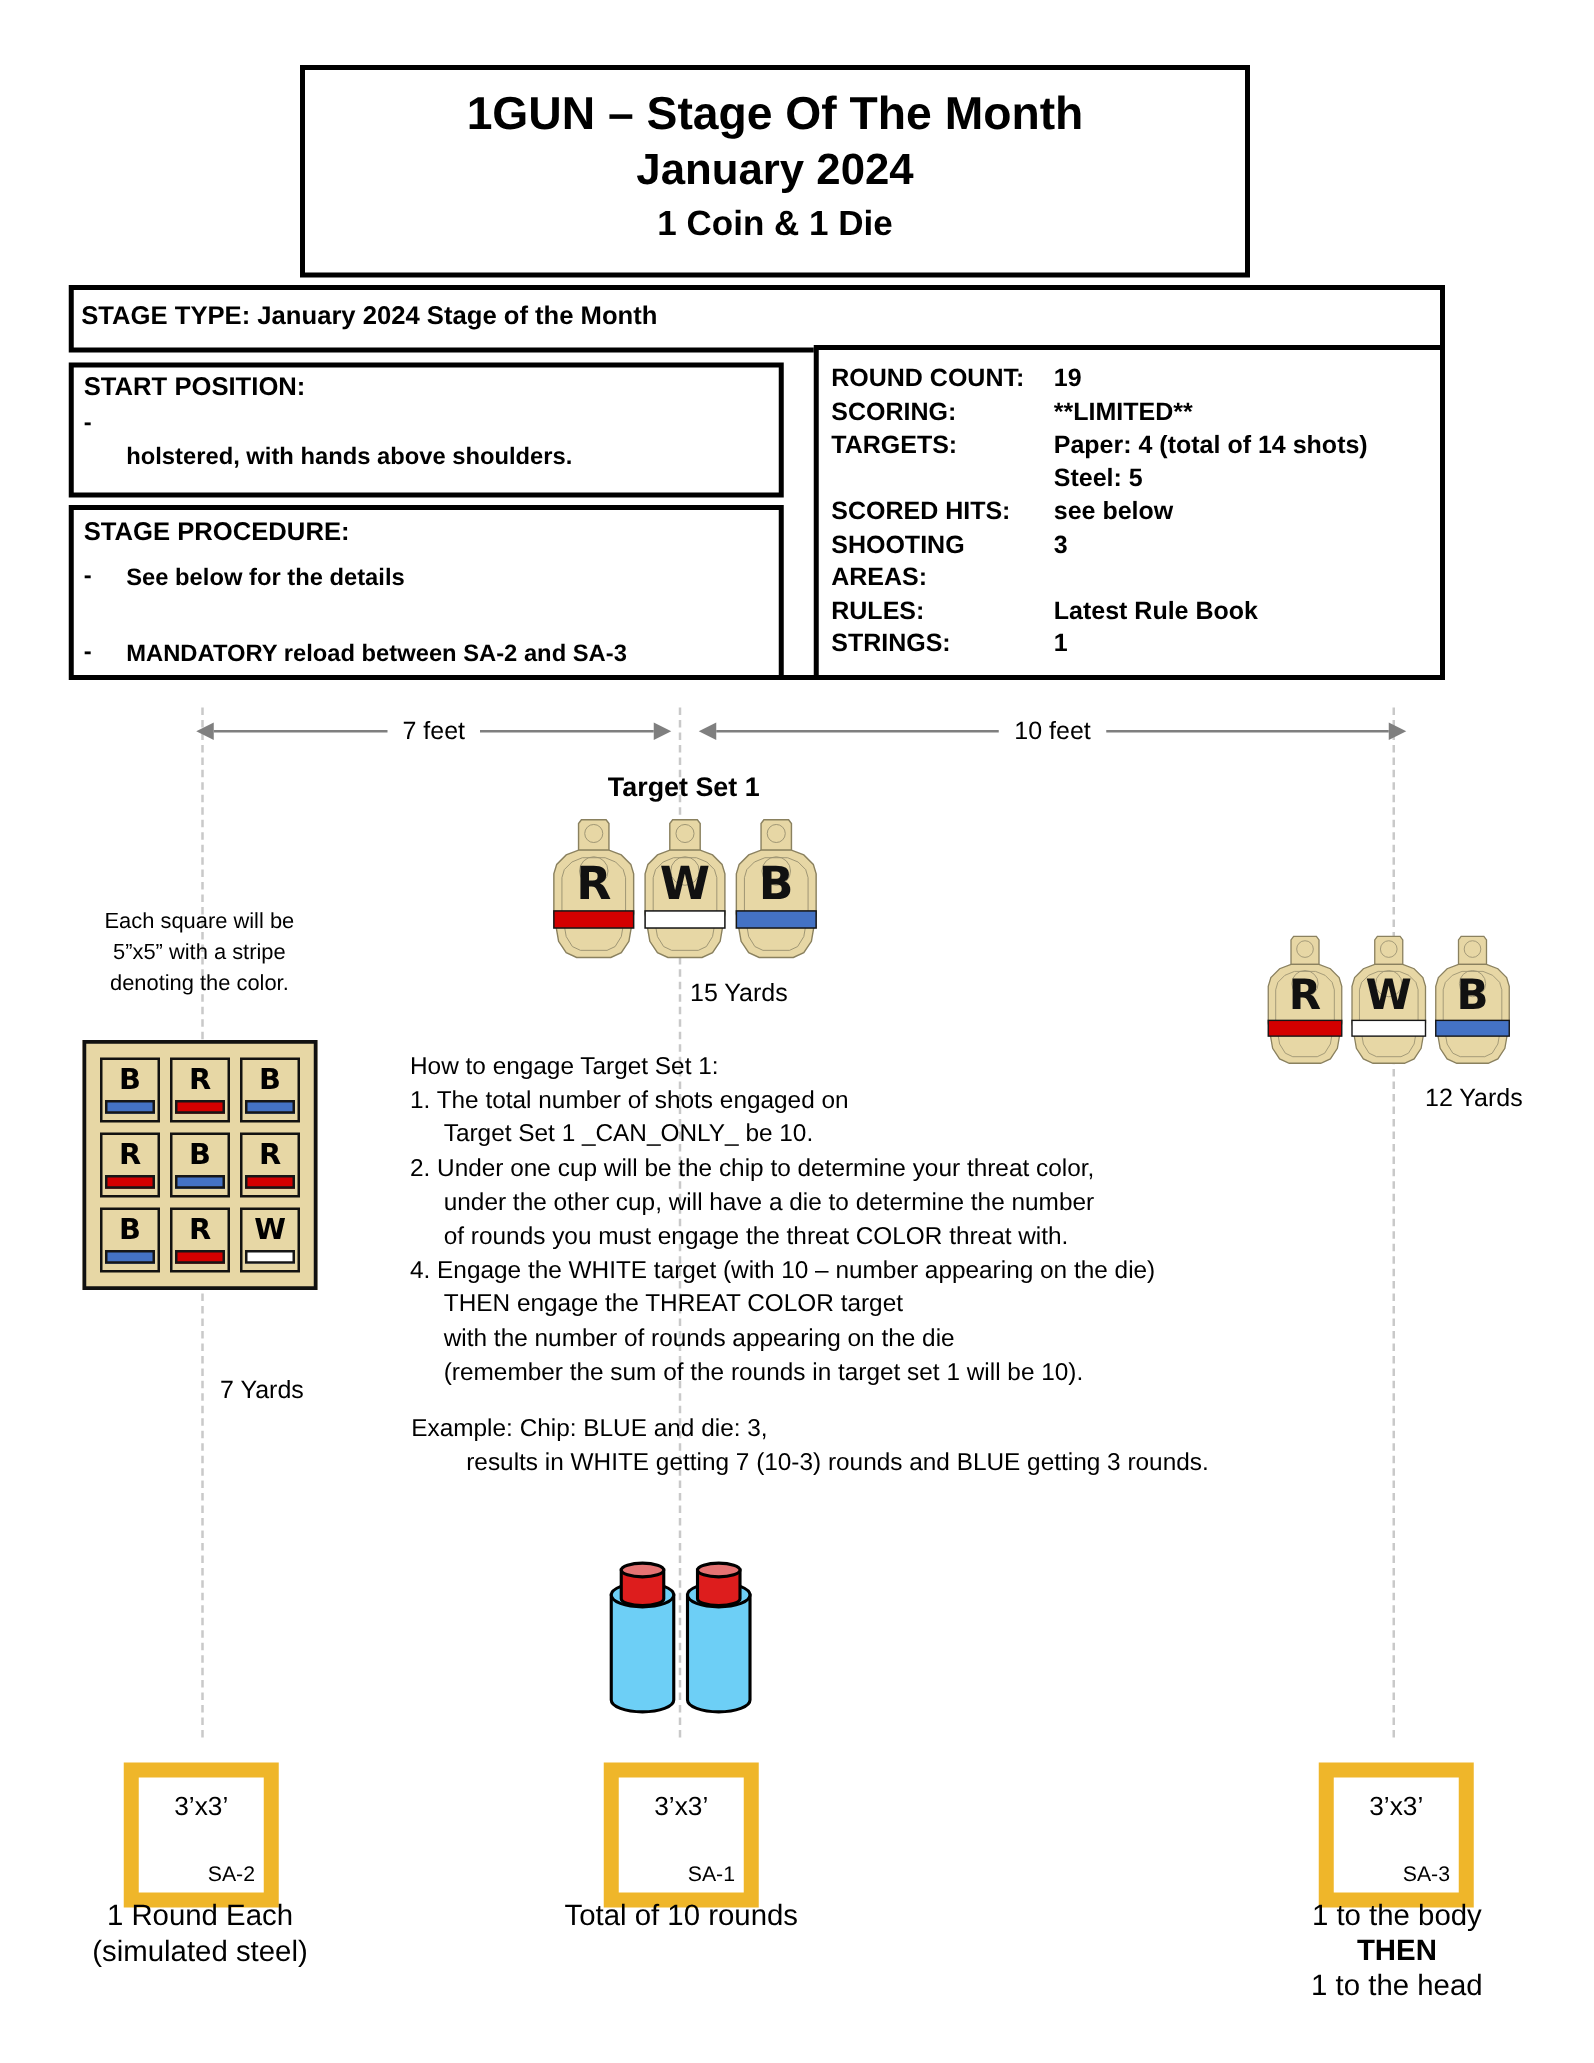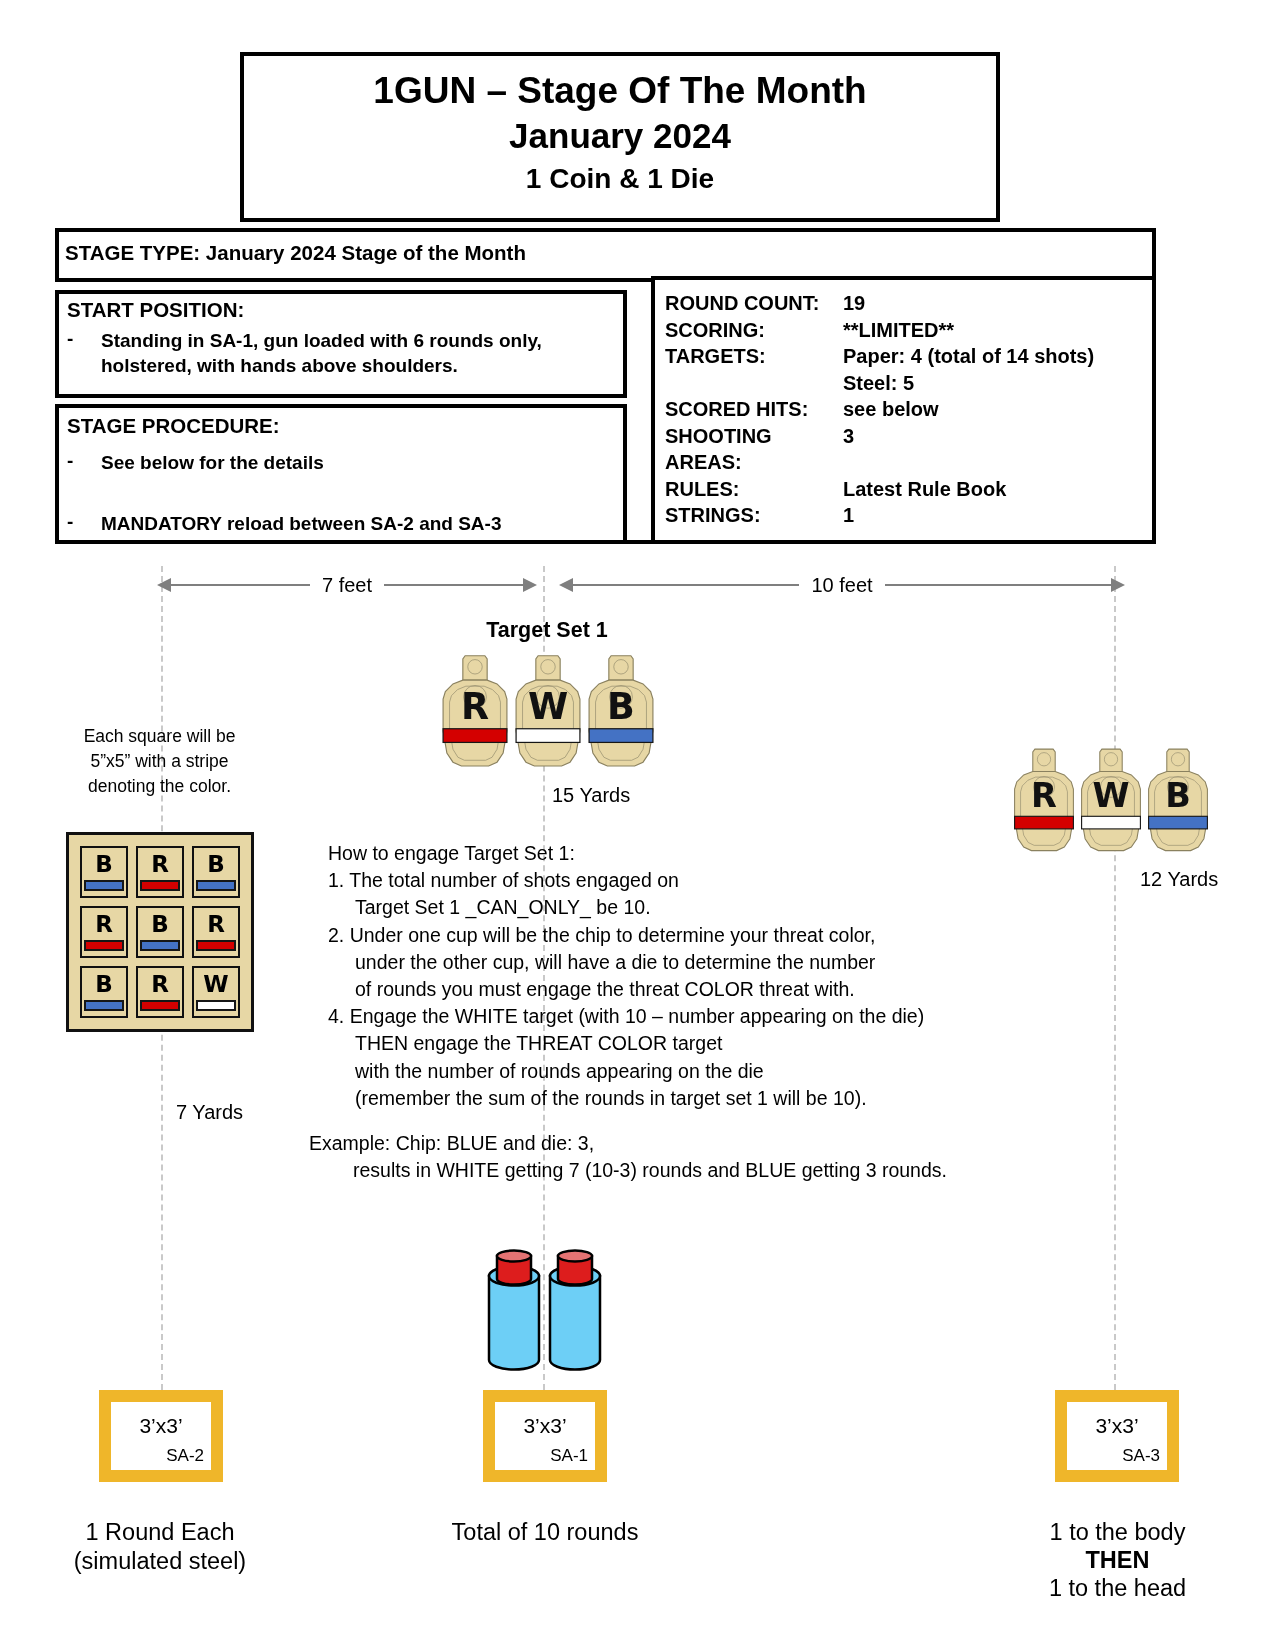--- a/index.html
+++ b/index.html
@@ -63,32 +63,32 @@
             grid-template-rows:1fr 1fr 1fr;gap:8px;}
   .gcell{position:relative;border:2px solid #111;background:var(--tan,#e7d7a5);
          box-sizing:border-box;}
   .gletter{text-align:center;font:bold 23px "DejaVu Sans",sans-serif;margin-top:3px;}
   .gstripe{position:absolute;left:2px;right:2px;bottom:5px;height:11px;
            border:2px solid #161616;box-sizing:border-box;}
 
   
   .howto{position:absolute;left:328px;top:840px;font-size:19.5px;line-height:27.2px;}
   .howto .ind{padding-left:27px;}
-  .example{position:absolute;left:309px;top:1130px;font-size:19.5px;line-height:27.2px;}
+  .example{position:absolute;left:329px;top:1130px;font-size:19.5px;line-height:27.2px;}
   .example .ind2{padding-left:44px;}
 
   
   .cup{position:absolute;width:56px;height:127px;}
   .cup-body,.cup-top{fill:var(--cup-blue,#6dcff6);stroke:#000;stroke-width:2.5;}
   .cup-cap{fill:var(--cap-red,#dd1d1d);stroke:#000;stroke-width:2.5;}
   .cup-cap-top{fill:var(--cap-red-light,#e57373);stroke:#000;stroke-width:2.5;}
 
   
-  .sa-box{position:absolute;width:124px;height:92px;box-sizing:border-box;
-          border:12px solid var(--gold,#efb62a);background:#fff;}
+  .sa-box{position:absolute;width:124px;height:116px;box-sizing:border-box;
+          border:12px solid var(--gold,#efb62a);background:#fff;margin-top:20px;}
   .sa-size{text-align:center;margin-top:12px;font-size:21px;}
   .sa-name{position:absolute;right:7px;bottom:4px;font-size:17px;}
   .caption{position:absolute;text-align:center;font-size:23.5px;line-height:29px;}
   .cap-bold{font-weight:bold;}
 </style>
 </head>
 <body>
 
 <svg width="0" height="0" style="position:absolute">
   <defs>
@@ -111,21 +111,21 @@
     <div class="title-l3">1 Coin &amp; 1 Die</div>
   </div>
 
   <div class="tbox" id="box-stagetype">STAGE TYPE: January 2024 Stage of the Month</div>
 
   <div class="tbox" id="box-start">
     <div class="box-head">START POSITION:</div>
     <div class="bullet">
       <span class="dash">-</span>
       <span class="btxt">
-        <span>Standing in SA-1, gun loaded with 6 rounds only,</span><br>
+        <br>
         <span>holstered, with hands above shoulders.</span>
       </span>
     </div>
   </div>
 
   <div class="tbox" id="box-proc">
     <div class="box-head">STAGE PROCEDURE:</div>
     <div class="bullet" style="margin-top:12px;">
       <span class="dash">-</span>
       <span class="btxt">See below for the details</span>

